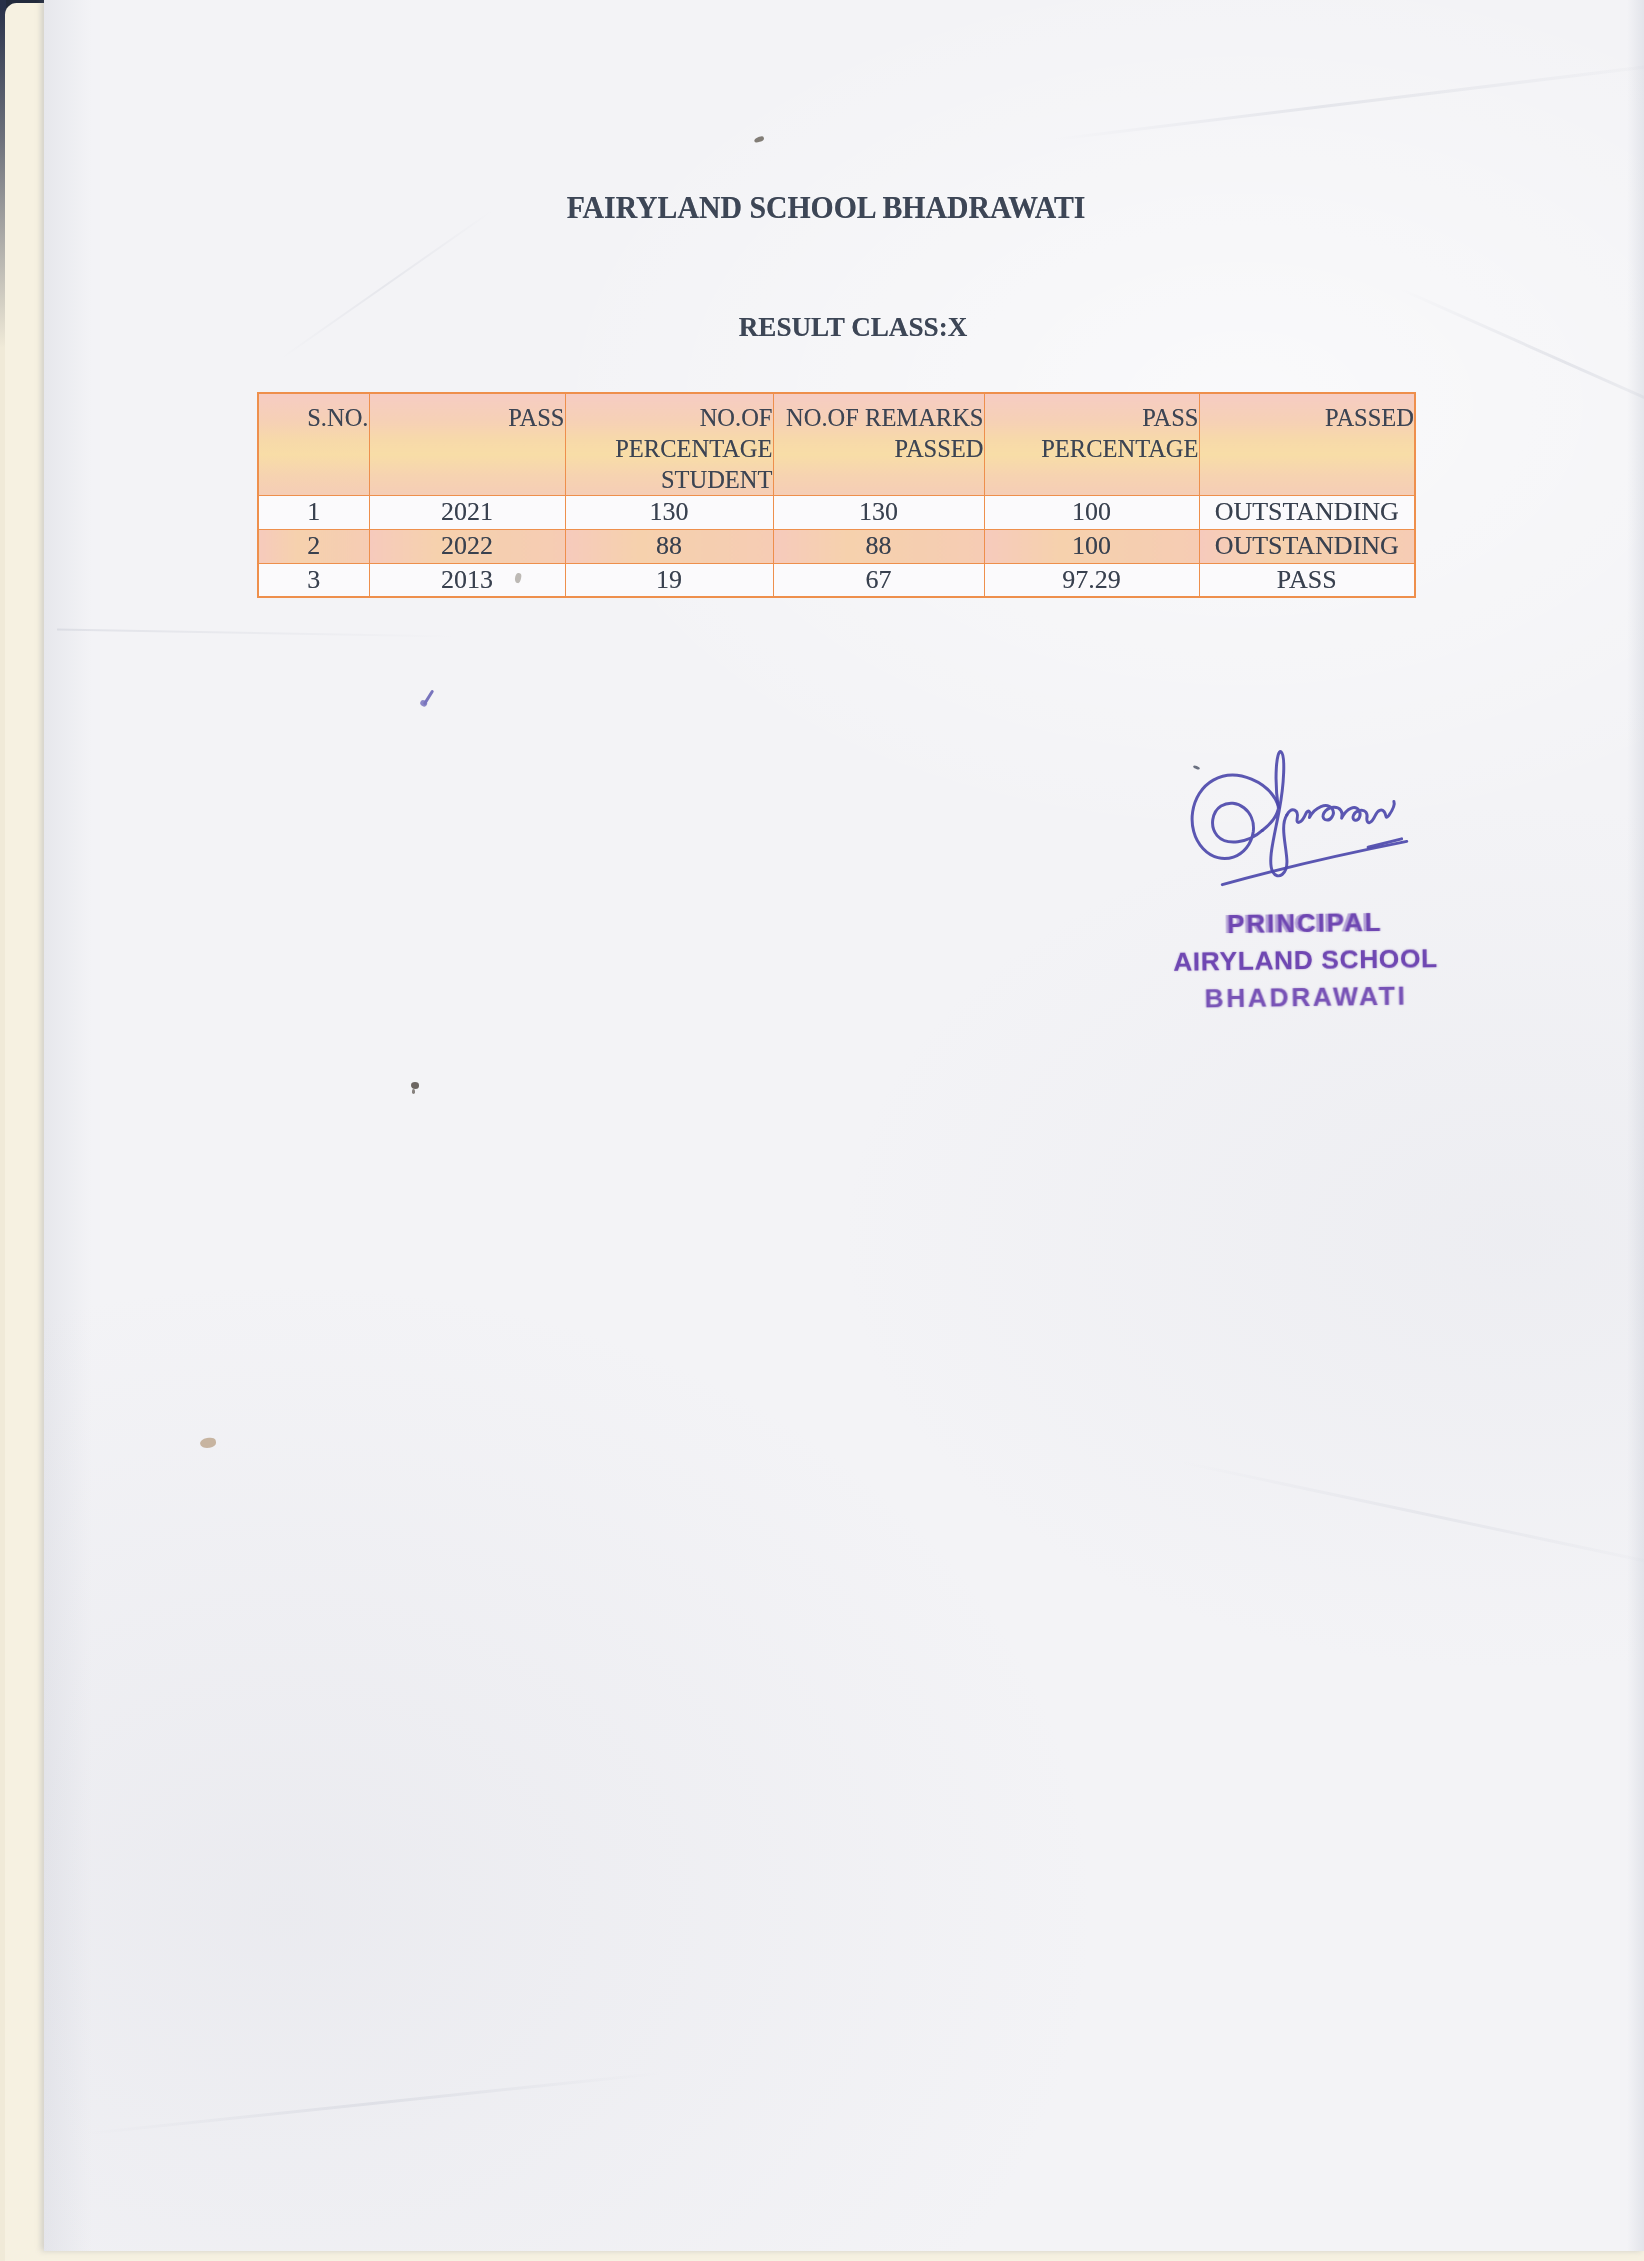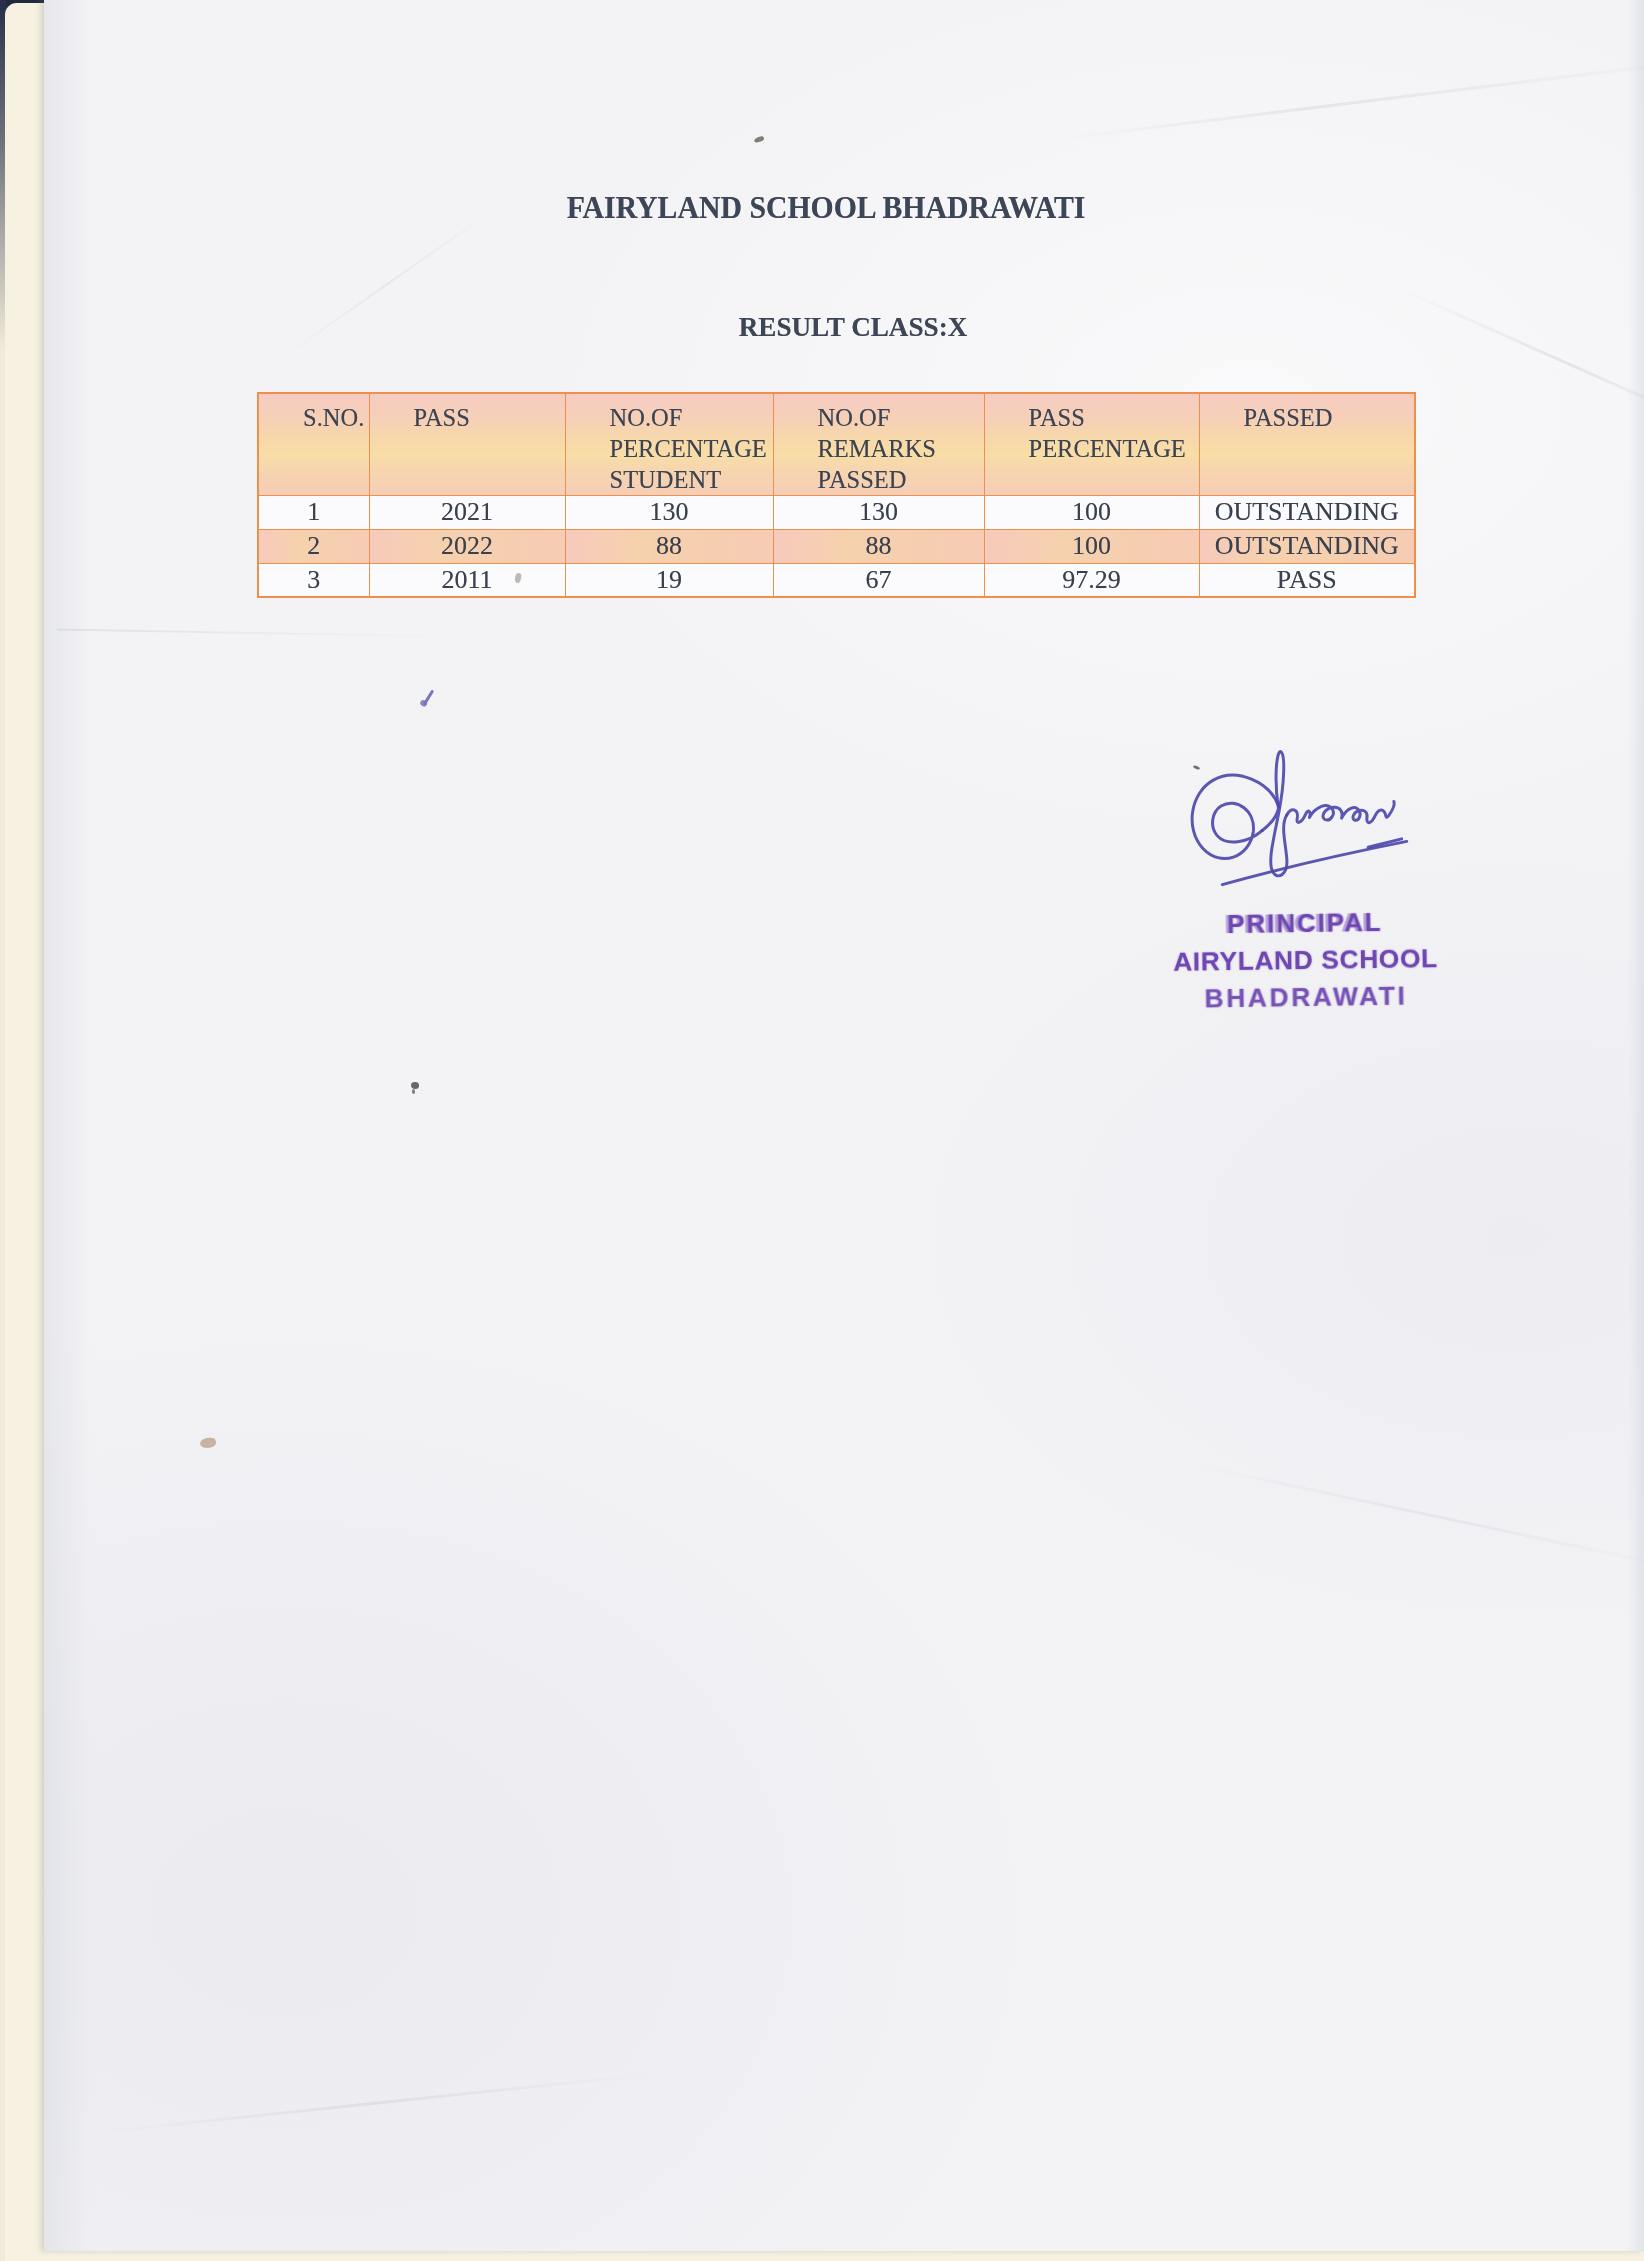--- a/index.html
+++ b/index.html
@@ -84,26 +84,25 @@
     border-collapse:collapse; table-layout:fixed;
     z-index:5;
   }
   table.results, table.results th, table.results td {
     border:1.9px solid #ee8f4c;
   }
   table.results { border-width:2.6px; }
   table.results th {
     height:97px; vertical-align:top; padding-top:7.7px;
     font-size:24.5px; font-weight:400; line-height:31px;
-    color:#3c4453; text-align:left;
+    color:#3c4453; text-align:right;
     text-shadow:0 0 0.6px rgba(60,68,83,0.45);
     background:linear-gradient(180deg,
       #f6ccc3 0%, #f6d0b6 26%, #f7d9a9 46%,
       #f8dda7 60%, #f6d3b0 80%, #f5cdb6 100%);
-    padding-left:44px;
   }
   table.results td {
     height:34px; font-size:26px; font-weight:400;
     color:#39414f; text-align:center; vertical-align:middle;
     text-shadow:0 0 0.6px rgba(57,65,79,0.45);
   }
   tr.row-light td { background:#fbfafc; }
   tr.row-peach td {
     background:linear-gradient(90deg, #f6cabc 0%, #f6d1ad 35%, #f5ceb0 70%, #f6ccb4 100%);
   }
@@ -211,21 +210,21 @@
     <tr class="row-peach">
       <td>2</td>
       <td>2022</td>
       <td>88</td>
       <td>88</td>
       <td>100</td>
       <td>OUTSTANDING</td>
     </tr>
     <tr class="row-light">
       <td>3</td>
-      <td>2011</td>
+      <td>2013</td>
       <td>19</td>
       <td>67</td>
       <td>97.29</td>
       <td>PASS</td>
     </tr>
   </tbody>
 </table>
 
 <svg class="signature" viewBox="0 0 400 260" xmlns="http://www.w3.org/2000/svg">
 

